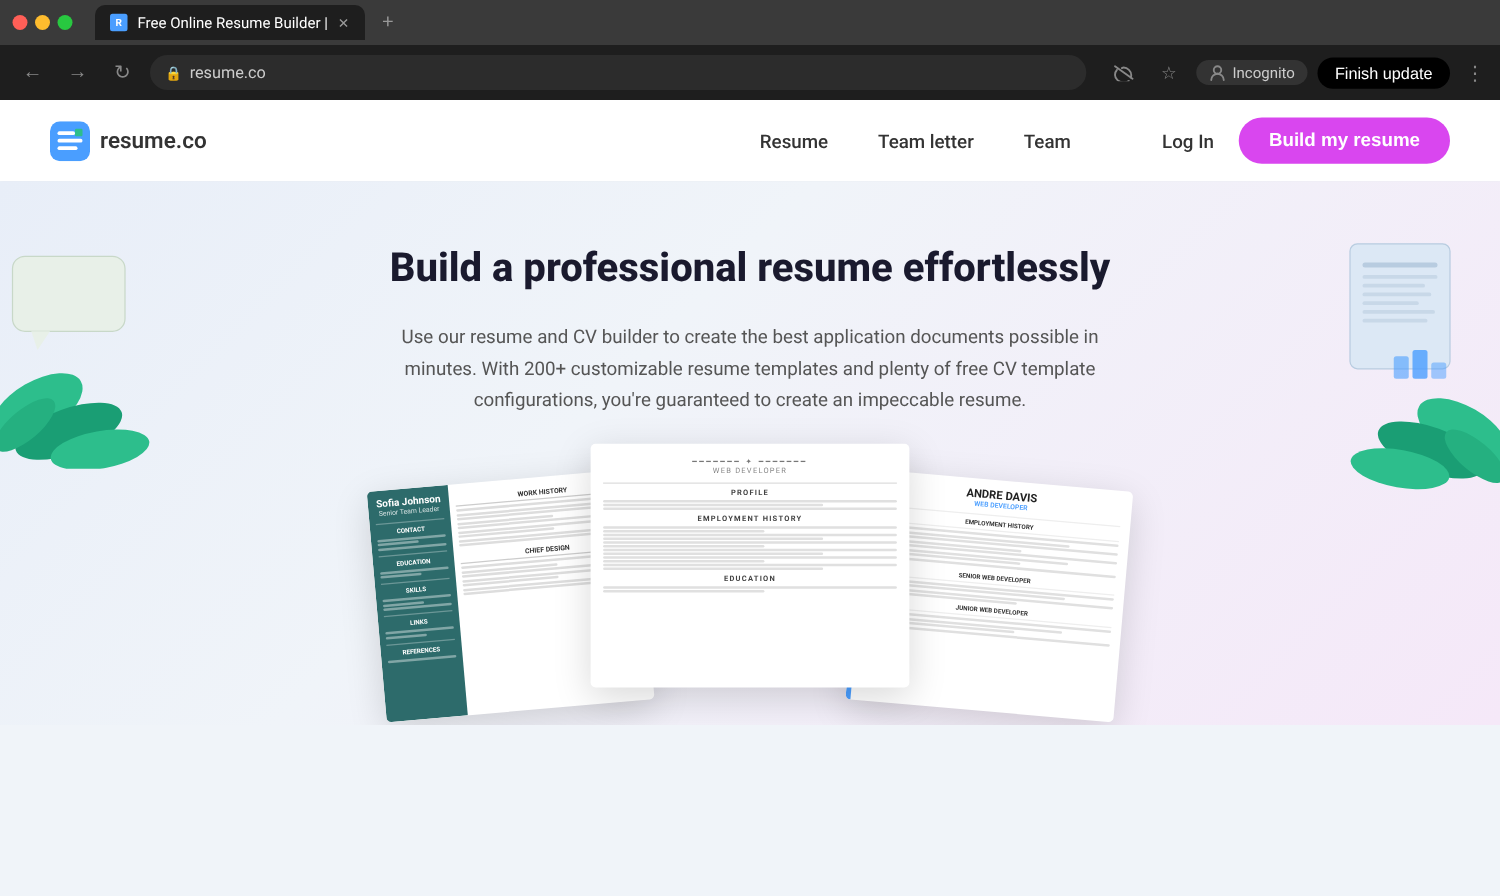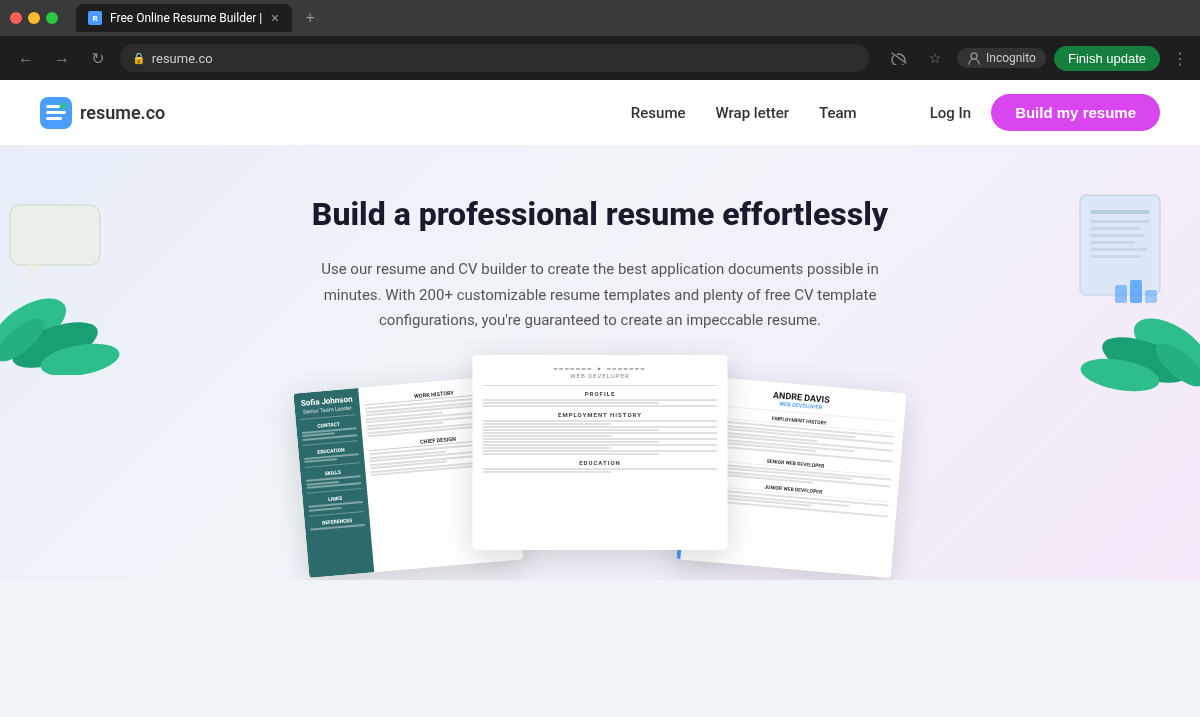--- a/index.html
+++ b/index.html
@@ -18,32 +18,32 @@
     .new-tab-btn { background: none; border: none; color: #999; font-size: 16px; cursor: pointer; padding: 0 6px; }
 
     .address-bar { background: #1e1e1e; height: 44px; display: flex; align-items: center; padding: 0 12px; gap: 8px; }
     .nav-btn { background: none; border: none; color: #888; font-size: 16px; cursor: pointer; width: 28px; height: 28px; display: flex; align-items: center; justify-content: center; border-radius: 4px; }
     .url-bar { flex: 1; background: #2c2c2c; border-radius: 20px; height: 28px; display: flex; align-items: center; padding: 0 12px; gap: 6px; }
     .url-bar-icon { color: #888; font-size: 11px; }
     .url-text { color: #ccc; font-size: 13px; }
     .browser-actions { display: flex; align-items: center; gap: 8px; margin-left: 8px; }
     .browser-icon-btn { background: none; border: none; color: #888; font-size: 14px; cursor: pointer; width: 28px; height: 28px; display: flex; align-items: center; justify-content: center; }
     .incognito-badge { background: #333; border-radius: 12px; padding: 3px 10px; font-size: 12px; color: #ccc; display: flex; align-items: center; gap: 5px; }
-    .finish-update-btn { background: #15803d; color: white; border: none; border-radius: 16px; padding: 5px 14px; font-size: 13px; cursor: pointer; font-weight: 500; }
+    .finish-update-btn { background: #000000; color: white; border: none; border-radius: 16px; padding: 5px 14px; font-size: 13px; cursor: pointer; font-weight: 500; }
     .menu-dots { color: #888; font-size: 16px; margin-left: 4px; cursor: pointer; }
 
     
     .website { background: #f0f4f9; height: calc(717px - 36px - 44px); overflow: hidden; }
 
     
     .site-nav { background: white; height: 65px; display: flex; align-items: center; padding: 0 40px; box-shadow: 0 1px 3px rgba(0,0,0,0.08); }
     .logo { display: flex; align-items: center; gap: 8px; margin-right: auto; }
     .logo-icon { width: 32px; height: 32px; }
     .logo-text { font-size: 18px; font-weight: 600; color: #333; }
-    .nav-links { display: flex; align-items: flex-start; gap: 30px; margin-right: 30px; }
+    .nav-links { display: flex; align-items: flex-start; gap: 40px; margin-right: 30px; }
     .nav-link { font-size: 15px; color: #333; text-decoration: none; font-weight: 500; cursor: pointer; }
     .login-btn { font-size: 15px; color: #333; font-weight: 500; cursor: pointer; margin-right: 20px; margin-left: 43px; }
     .cta-btn { background: #d946ef; color: white; border: none; border-radius: 24px; padding: 10px 24px; font-size: 15px; font-weight: 600; cursor: pointer; }
 
     
     .hero { background: linear-gradient(135deg, #e8eef8 0%, #f0f4f9 40%, #f5e8f8 100%); padding: 50px 40px 30px; text-align: center; position: relative; overflow: hidden; }
     .hero-title { font-size: 32px; font-weight: 800; color: #1a1a2e; line-height: 1.2; margin-bottom: 24px; }
     .hero-desc { font-size: 15px; color: #555; line-height: 1.7; max-width: 600px; margin: 0 auto 16px; }
     .hero-desc2 { font-size: 15px; color: #555; line-height: 1.7; max-width: 620px; margin: 0 auto 30px; }
 
@@ -145,21 +145,21 @@
         <rect width="32" height="32" rx="8" fill="#4a9eff"></rect>
         <rect x="6" y="8" width="14" height="3" rx="1.5" fill="white"></rect>
         <rect x="6" y="14" width="20" height="3" rx="1.5" fill="white"></rect>
         <rect x="6" y="20" width="16" height="3" rx="1.5" fill="white"></rect>
         <rect x="20" y="6" width="6" height="6" rx="1" fill="#2dbe8c"></rect>
       </svg>
       <span class="logo-text">resume.co</span>
     </div>
     <div class="nav-links">
       <a class="nav-link">Resume</a>
-      <a class="nav-link">Wrap letter</a>
+      <a class="nav-link">Team letter</a>
       <a class="nav-link">Team</a>
     </div>
     <span class="login-btn">Log In</span>
     <button class="cta-btn">Build my resume</button>
   </nav>
 
   <div class="hero">
 
     <div class="deco-left">
       <svg width="140" height="200" viewBox="0 0 140 200">

